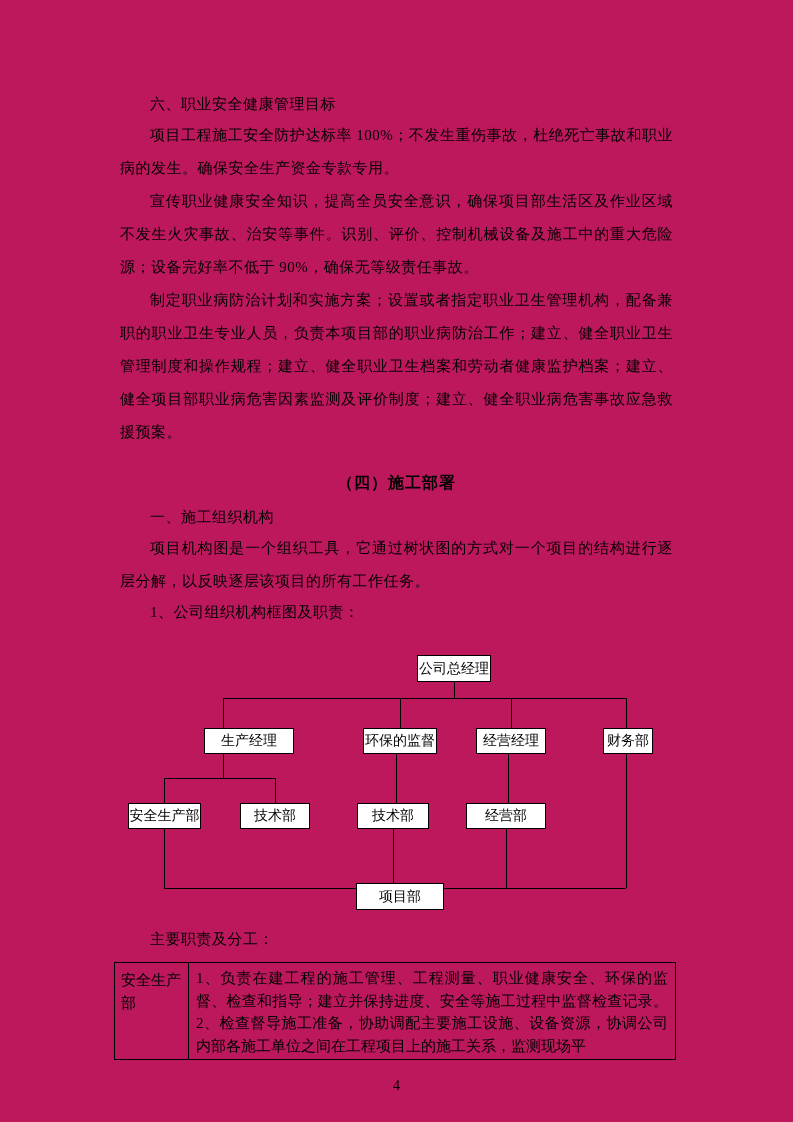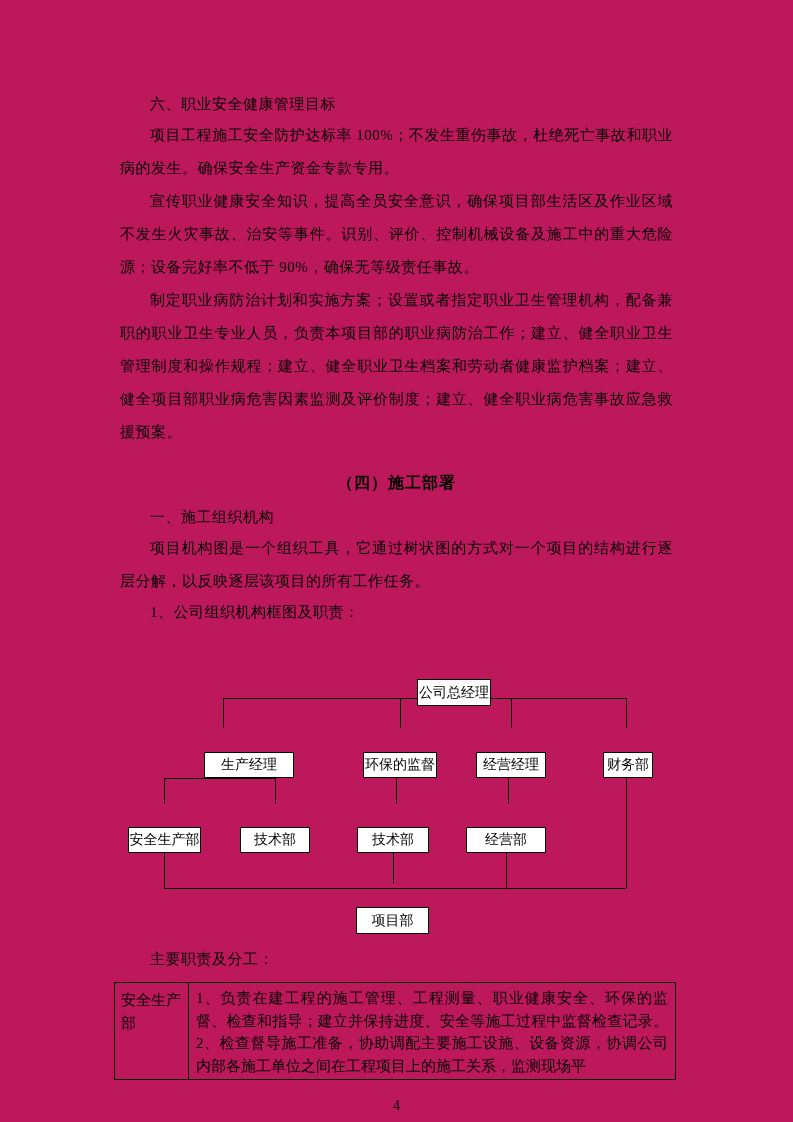--- a/index.html
+++ b/index.html
@@ -46,23 +46,22 @@
   .node {
     position: absolute;
     height: 26px;
     border: 1px solid #000;
     background: #fff;
     display: flex;
     align-items: center;
     justify-content: center;
     font-size: 14px;
     white-space: nowrap;
-    margin-top: 24px;
   }
-  .duties-label { margin-top: 28px; }
+  .duties-label { margin-top: 8px; }
   .duties-table {
     width: 562px;
     margin: 8px 0 0 -6px;
     border-collapse: collapse;
     table-layout: fixed;
   }
   .duties-table td {
     border: 1px solid #000;
     vertical-align: top;
     font-size: 15px;
@@ -120,21 +119,21 @@
     <div class="node" style="left:204px; top:81px;  width:90px;">生产经理</div>
     <div class="node" style="left:363px; top:81px;  width:74px;">环保的监督</div>
     <div class="node" style="left:476px; top:81px;  width:70px;">经营经理</div>
     <div class="node" style="left:603px; top:81px;  width:50px;">财务部</div>
 
     <div class="node" style="left:128px; top:156px; width:73px;">安全生产部</div>
     <div class="node" style="left:240px; top:156px; width:70px;">技术部</div>
     <div class="node" style="left:357px; top:156px; width:72px;">技术部</div>
     <div class="node" style="left:466px; top:156px; width:80px;">经营部</div>
 
-    <div class="node" style="left:356px; top:236px; width:73px; height:27px;">项目部</div>
+    <div class="node" style="left:356px; top:236px; width:88px; height:27px;">项目部</div>
   </div>
 
   <p class="plain-line duties-label">主要职责及分工：</p>
 
   <table class="duties-table">
     <tbody>
       <tr>
         <td class="dept-cell">安全生产部</td>
         <td class="duty-cell">1、负责在建工程的施工管理、工程测量、职业健康安全、环保的监督、检查和指导；建立并保持进度、安全等施工过程中监督检查记录。2、检查督导施工准备，协助调配主要施工设施、设备资源，协调公司内部各施工单位之间在工程项目上的施工关系，监测现场平</td>
       </tr>

